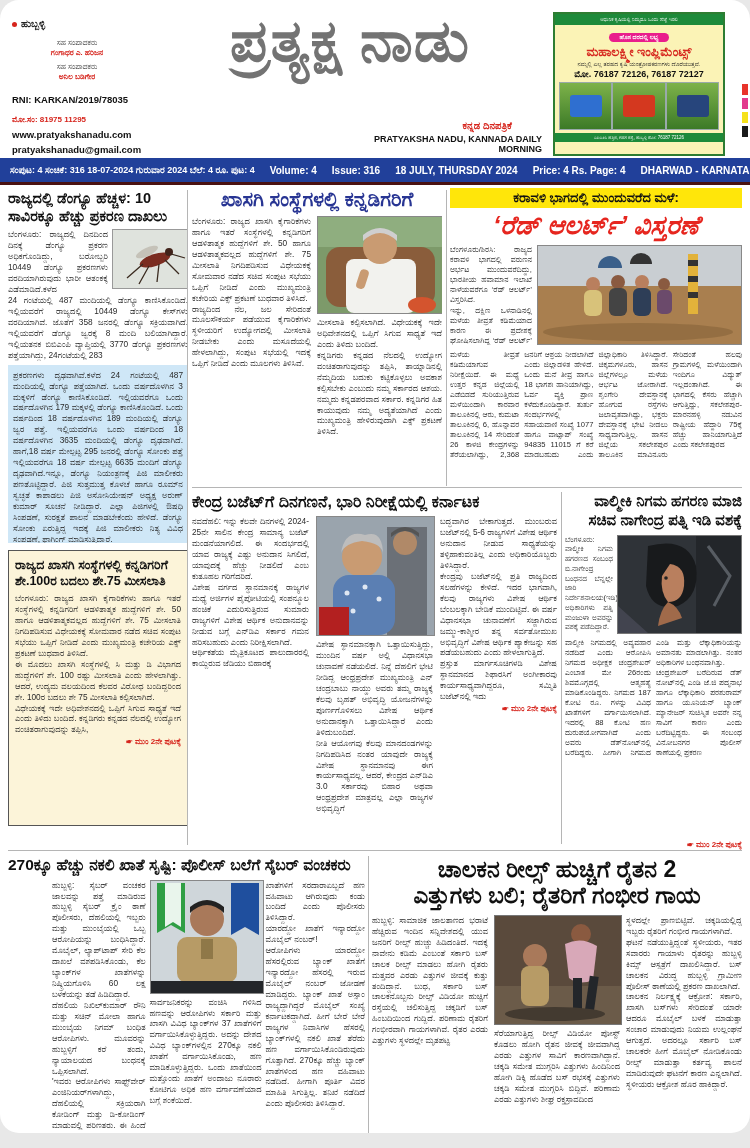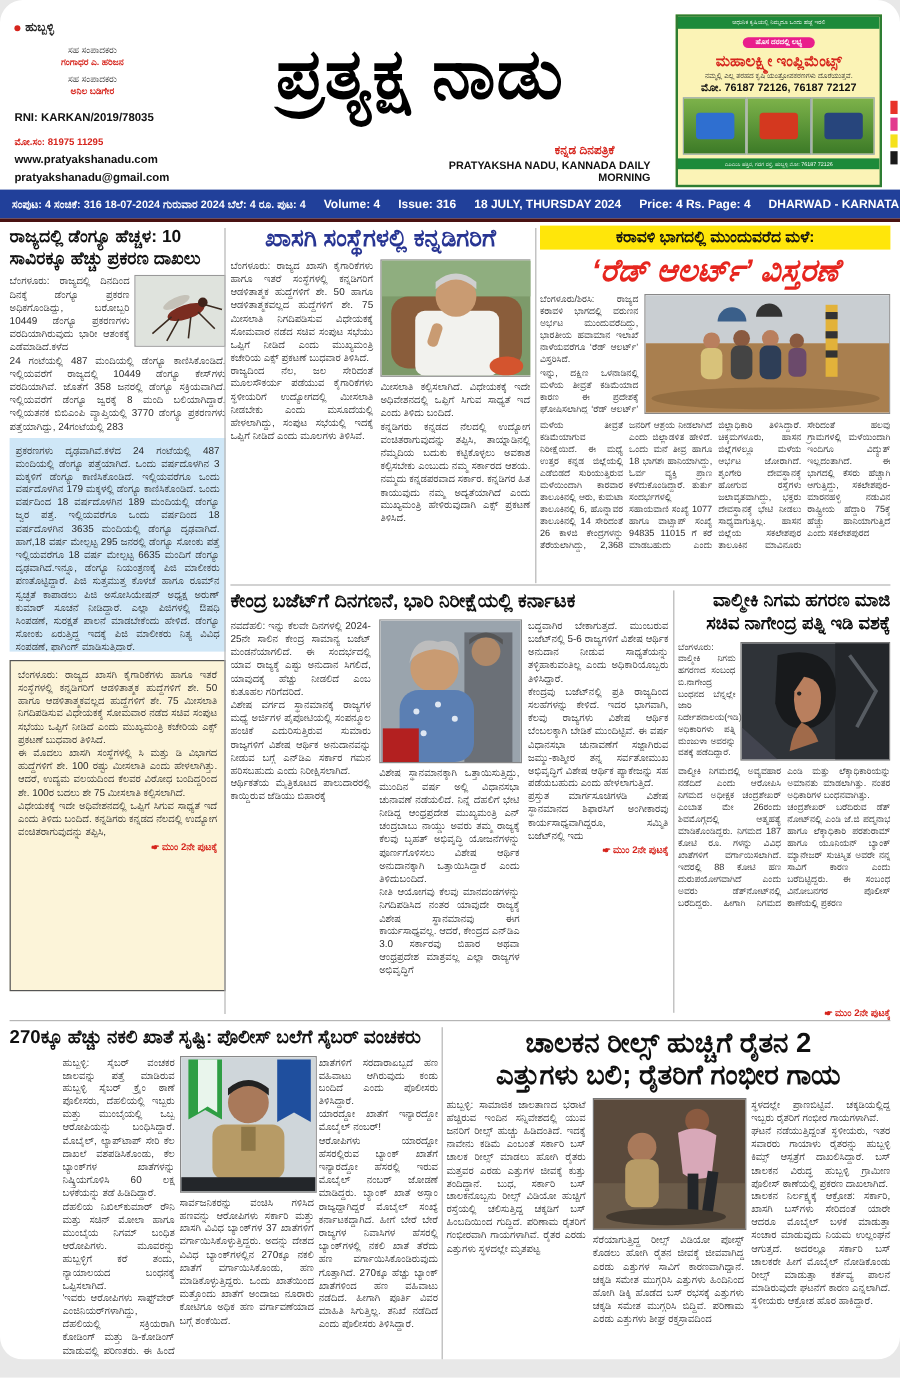--- a/index.html
+++ b/index.html
@@ -8,27 +8,27 @@
   
   .left-info{position:absolute;left:12px;top:18px;width:160px;}
   .city{font-size:10px;font-weight:bold;color:#222;}
   .city .dot{display:inline-block;width:5px;height:5px;background:#d6251d;border-radius:50%;margin-right:4px;vertical-align:middle;}
   .staff{margin-top:8px;text-align:center;width:130px;}
   .staff-label{font-size:7.5px;color:#333;margin-top:4px;}
   .staff-name{font-size:7.5px;font-weight:bold;color:#d6251d;}
   .rni{margin-top:12px;font-size:9.5px;font-weight:bold;color:#111;}
   .phone{margin-top:10px;font-size:8px;font-weight:bold;color:#d6251d;}
   .site,.email{font-size:9.5px;font-weight:bold;color:#111;margin-top:4px;}
-  .paper-title{position:absolute;left:140px;top:34px;width:420px;text-align:center;
-               font-size:58px;font-weight:800;color:#000000;line-height:1.0;letter-spacing:1px;}
+  .paper-title{position:absolute;left:140px;top:12px;width:420px;text-align:center;
+               font-size:58px;font-weight:800;color:#737373;line-height:1.0;letter-spacing:1px;}
   .taglines{position:absolute;right:208px;top:120px;width:200px;text-align:right;}
   .tag-kn{font-size:10px;font-weight:bold;color:#d6251d;padding-right:30px;}
   .tag-en{font-size:9px;font-weight:bold;color:#111;margin-top:2px;}
   
-  .ad-box{position:absolute;right:15px;top:12px;width:172px;height:144px;
+  .ad-box{position:absolute;right:25px;top:12px;width:172px;height:144px;
           border:2px solid #2e7d32;background:#fbf3b6;box-sizing:border-box;text-align:center;overflow:hidden;}
   .ad-top{background:#1d8a3a;color:#fff;font-size:5px;padding:2px 1px;}
   .ad-ribbon{display:inline-block;background:#e91e8c;color:#fff;font-size:6px;font-weight:bold;
              border-radius:7px;padding:1px 10px;margin-top:2px;}
   .ad-title{font-size:12.5px;font-weight:800;color:#d6251d;margin-top:2px;}
   .ad-desc{font-size:6px;color:#222;margin-top:1px;padding:0 4px;}
   .ad-phone{font-size:9px;font-weight:bold;color:#111;margin-top:1px;}
   .ad-products{display:flex;justify-content:space-between;padding:2px 4px;}
   .ad-prod{width:52px;height:46px;background:linear-gradient(#7db24a,#3c7a27);position:relative;border:1px solid #9aa;}
   .ad-prod .impl{position:absolute;left:10px;top:12px;width:32px;height:22px;border-radius:3px;}
@@ -184,20 +184,21 @@
         <ellipse cx="34" cy="22" rx="12" ry="4" fill="#b9b3a8" opacity="0.7" transform="rotate(-25 34 22)"></ellipse>
         <path d="M30 34 L14 48 M36 36 L26 54 M46 34 L44 52 M52 30 L66 44 M58 24 L72 28" stroke="#3a2a1f" stroke-width="1.3" fill="none"></path>
       </svg>
       <div class="bt">ಬೆಂಗಳೂರು: ರಾಜ್ಯದಲ್ಲಿ ದಿನದಿಂದ ದಿನಕ್ಕೆ ಡೆಂಗ್ಯೂ ಪ್ರಕರಣ ಅಧಿಕಗೊಂಡಿದ್ದು, ಬರೋಬ್ಬರಿ 10449 ಡೆಂಗ್ಯೂ ಪ್ರಕರಣಗಳು ವರದಿಯಾಗಿರುವುದು ಭಾರೀ ಆತಂಕಕ್ಕೆ ಎಡೆಮಾಡಿದೆ.ಕಳೆದ</div>
       <div class="bt" style="clear:none;">24 ಗಂಟೆಯಲ್ಲಿ 487 ಮಂದಿಯಲ್ಲಿ ಡೆಂಗ್ಯೂ ಕಾಣಿಸಿಕೊಂಡಿದೆ. ಇಲ್ಲಿಯವರೆಗೆ ರಾಜ್ಯದಲ್ಲಿ 10449 ಡೆಂಗ್ಯೂ ಕೇಸ್‌ಗಳು ವರದಿಯಾಗಿವೆ. ಜೊತೆಗೆ 358 ಜನರಲ್ಲಿ ಡೆಂಗ್ಯೂ ಸಕ್ರಿಯವಾಗಿದೆ. ಇಲ್ಲಿಯವರೆಗೆ ಡೆಂಗ್ಯೂ ಜ್ವರಕ್ಕೆ 8 ಮಂದಿ ಬಲಿಯಾಗಿದ್ದಾರೆ. ಇಲ್ಲಿಯತನಕ ಬಿಬಿಎಂಪಿ ವ್ಯಾಪ್ತಿಯಲ್ಲಿ 3770 ಡೆಂಗ್ಯೂ ಪ್ರಕರಣಗಳು ಪತ್ತೆಯಾಗಿದ್ದು, 24ಗಂಟೆಯಲ್ಲಿ 283</div>
     </div>
     <div class="bluebox">
       <div class="bt">ಪ್ರಕರಣಗಳು ದೃಢವಾಗಿವೆ.ಕಳೆದ 24 ಗಂಟೆಯಲ್ಲಿ 487 ಮಂದಿಯಲ್ಲಿ ಡೆಂಗ್ಯೂ ಪತ್ತೆಯಾಗಿದೆ. ಒಂದು ವರ್ಷದೊಳಗಿನ 3 ಮಕ್ಕಳಿಗೆ ಡೆಂಗ್ಯೂ ಕಾಣಿಸಿಕೊಂಡಿದೆ. ಇಲ್ಲಿಯವರೆಗೂ ಒಂದು ವರ್ಷದೊಳಗಿನ 179 ಮಕ್ಕಳಲ್ಲಿ ಡೆಂಗ್ಯೂ ಕಾಣಿಸಿಕೊಂಡಿದೆ. ಒಂದು ವರ್ಷದಿಂದ 18 ವರ್ಷದೊಳಗಿನ 189 ಮಂದಿಯಲ್ಲಿ ಡೆಂಗ್ಯೂ ಜ್ವರ ಪತ್ತೆ. ಇಲ್ಲಿಯವರೆಗೂ ಒಂದು ವರ್ಷದಿಂದ 18 ವರ್ಷದೊಳಗಿನ 3635 ಮಂದಿಯಲ್ಲಿ ಡೆಂಗ್ಯೂ ದೃಢವಾಗಿದೆ. ಹಾಗೆ,18 ವರ್ಷ ಮೇಲ್ಪಟ್ಟ 295 ಜನರಲ್ಲಿ ಡೆಂಗ್ಯೂ ಸೋಂಕು ಪತ್ತೆ ಇಲ್ಲಿಯವರೆಗೂ 18 ವರ್ಷ ಮೇಲ್ಪಟ್ಟ 6635 ಮಂದಿಗೆ ಡೆಂಗ್ಯೂ ದೃಢವಾಗಿದೆ.ಇನ್ನೂ, ಡೆಂಗ್ಯೂ ನಿಯಂತ್ರಣಕ್ಕೆ ಪಿಜಿ ಮಾಲೀಕರು ಪಣತೊಟ್ಟಿದ್ದಾರೆ. ಪಿಜಿ ಸುತ್ತಮುತ್ತ ಕೊಳಚೆ ಹಾಗೂ ರೂಮ್‌ನ ಸ್ವಚ್ಛತೆ ಕಾಪಾಡಲು ಪಿಜಿ ಅಸೋಸಿಯೇಷನ್ ಅಧ್ಯಕ್ಷ ಅರುಣ್ ಕುಮಾರ್ ಸೂಚನೆ ನೀಡಿದ್ದಾರೆ. ಎಲ್ಲಾ ಪಿಜಿಗಳಲ್ಲಿ ಔಷಧಿ ಸಿಂಪಡಣೆ, ಸುರಕ್ಷತೆ ಪಾಲನೆ ಮಾಡಬೇಕೆಂದು ಹೇಳಿದೆ. ಡೆಂಗ್ಯೂ ಸೋಂಕು ಏರುತ್ತಿದ್ದ ಇದಕ್ಕೆ ಪಿಜಿ ಮಾಲೀಕರು ನಿತ್ಯ ವಿವಿಧ ಸಂಪಡಣೆ, ಫಾಗಿಂಗ್ ಮಾಡಿಸುತ್ತಿದ್ದಾರೆ.</div>
     </div>
     <div class="creambox">
+      <div class="hl">ರಾಜ್ಯದ ಖಾಸಗಿ ಸಂಸ್ಥೆಗಳಲ್ಲಿ ಕನ್ನಡಿಗರಿಗೆ ಶೇ.100ರ ಬದಲು ಶೇ.75 ಮೀಸಲಾತಿ</div>
       <div class="bt">ಬೆಂಗಳೂರು: ರಾಜ್ಯದ ಖಾಸಗಿ ಕೈಗಾರಿಕೆಗಳು ಹಾಗೂ ಇತರೆ ಸಂಸ್ಥೆಗಳಲ್ಲಿ ಕನ್ನಡಿಗರಿಗೆ ಆಡಳಿತಾತ್ಮಕ ಹುದ್ದೆಗಳಿಗೆ ಶೇ. 50 ಹಾಗೂ ಆಡಳಿತಾತ್ಮಕವಲ್ಲದ ಹುದ್ದೆಗಳಿಗೆ ಶೇ. 75 ಮೀಸಲಾತಿ ನಿಗದಿಪಡಿಸುವ ವಿಧೇಯಕಕ್ಕೆ ಸೋಮವಾರ ನಡೆದ ಸಚಿವ ಸಂಪುಟ ಸಭೆಯು ಒಪ್ಪಿಗೆ ನೀಡಿದೆ ಎಂದು ಮುಖ್ಯಮಂತ್ರಿ ಕಚೇರಿಯ ಎಕ್ಸ್ ಪ್ರಕಟಣೆ ಬುಧವಾರ ತಿಳಿಸಿದೆ.
 ಈ ಮೊದಲು ಖಾಸಗಿ ಸಂಸ್ಥೆಗಳಲ್ಲಿ ಸಿ ಮತ್ತು ಡಿ ವಿಭಾಗದ ಹುದ್ದೆಗಳಿಗೆ ಶೇ. 100 ರಷ್ಟು ಮೀಸಲಾತಿ ಎಂದು ಹೇಳಲಾಗಿತ್ತು. ಆದರೆ, ಉದ್ಯಮ ವಲಯದಿಂದ ಕೆಲವರ ವಿರೋಧ ಬಂದಿದ್ದರಿಂದ ಶೇ. 100ರ ಬದಲು ಶೇ 75 ಮೀಸಲಾತಿ ಕಲ್ಪಿಸಲಾಗಿದೆ.
 ವಿಧೇಯಕಕ್ಕೆ ಇದೇ ಅಧಿವೇಶನದಲ್ಲಿ ಒಪ್ಪಿಗೆ ಸಿಗುವ ಸಾಧ್ಯತೆ ಇದೆ ಎಂದು ತಿಳಿದು ಬಂದಿದೆ. ಕನ್ನಡಿಗರು ಕನ್ನಡದ ನೆಲದಲ್ಲಿ ಉದ್ಯೋಗ ವಂಚಿತರಾಗುವುದನ್ನು ತಪ್ಪಿಸಿ,</div>
       <div class="more">☛ ಮುಂ 2ನೇ ಪುಟಕ್ಕೆ</div>
     </div>
   </div>
 
   <div class="sec-res">
     <div class="res-h1">ಖಾಸಗಿ ಸಂಸ್ಥೆಗಳಲ್ಲಿ ಕನ್ನಡಿಗರಿಗೆ</div>
     <div class="res-body">

